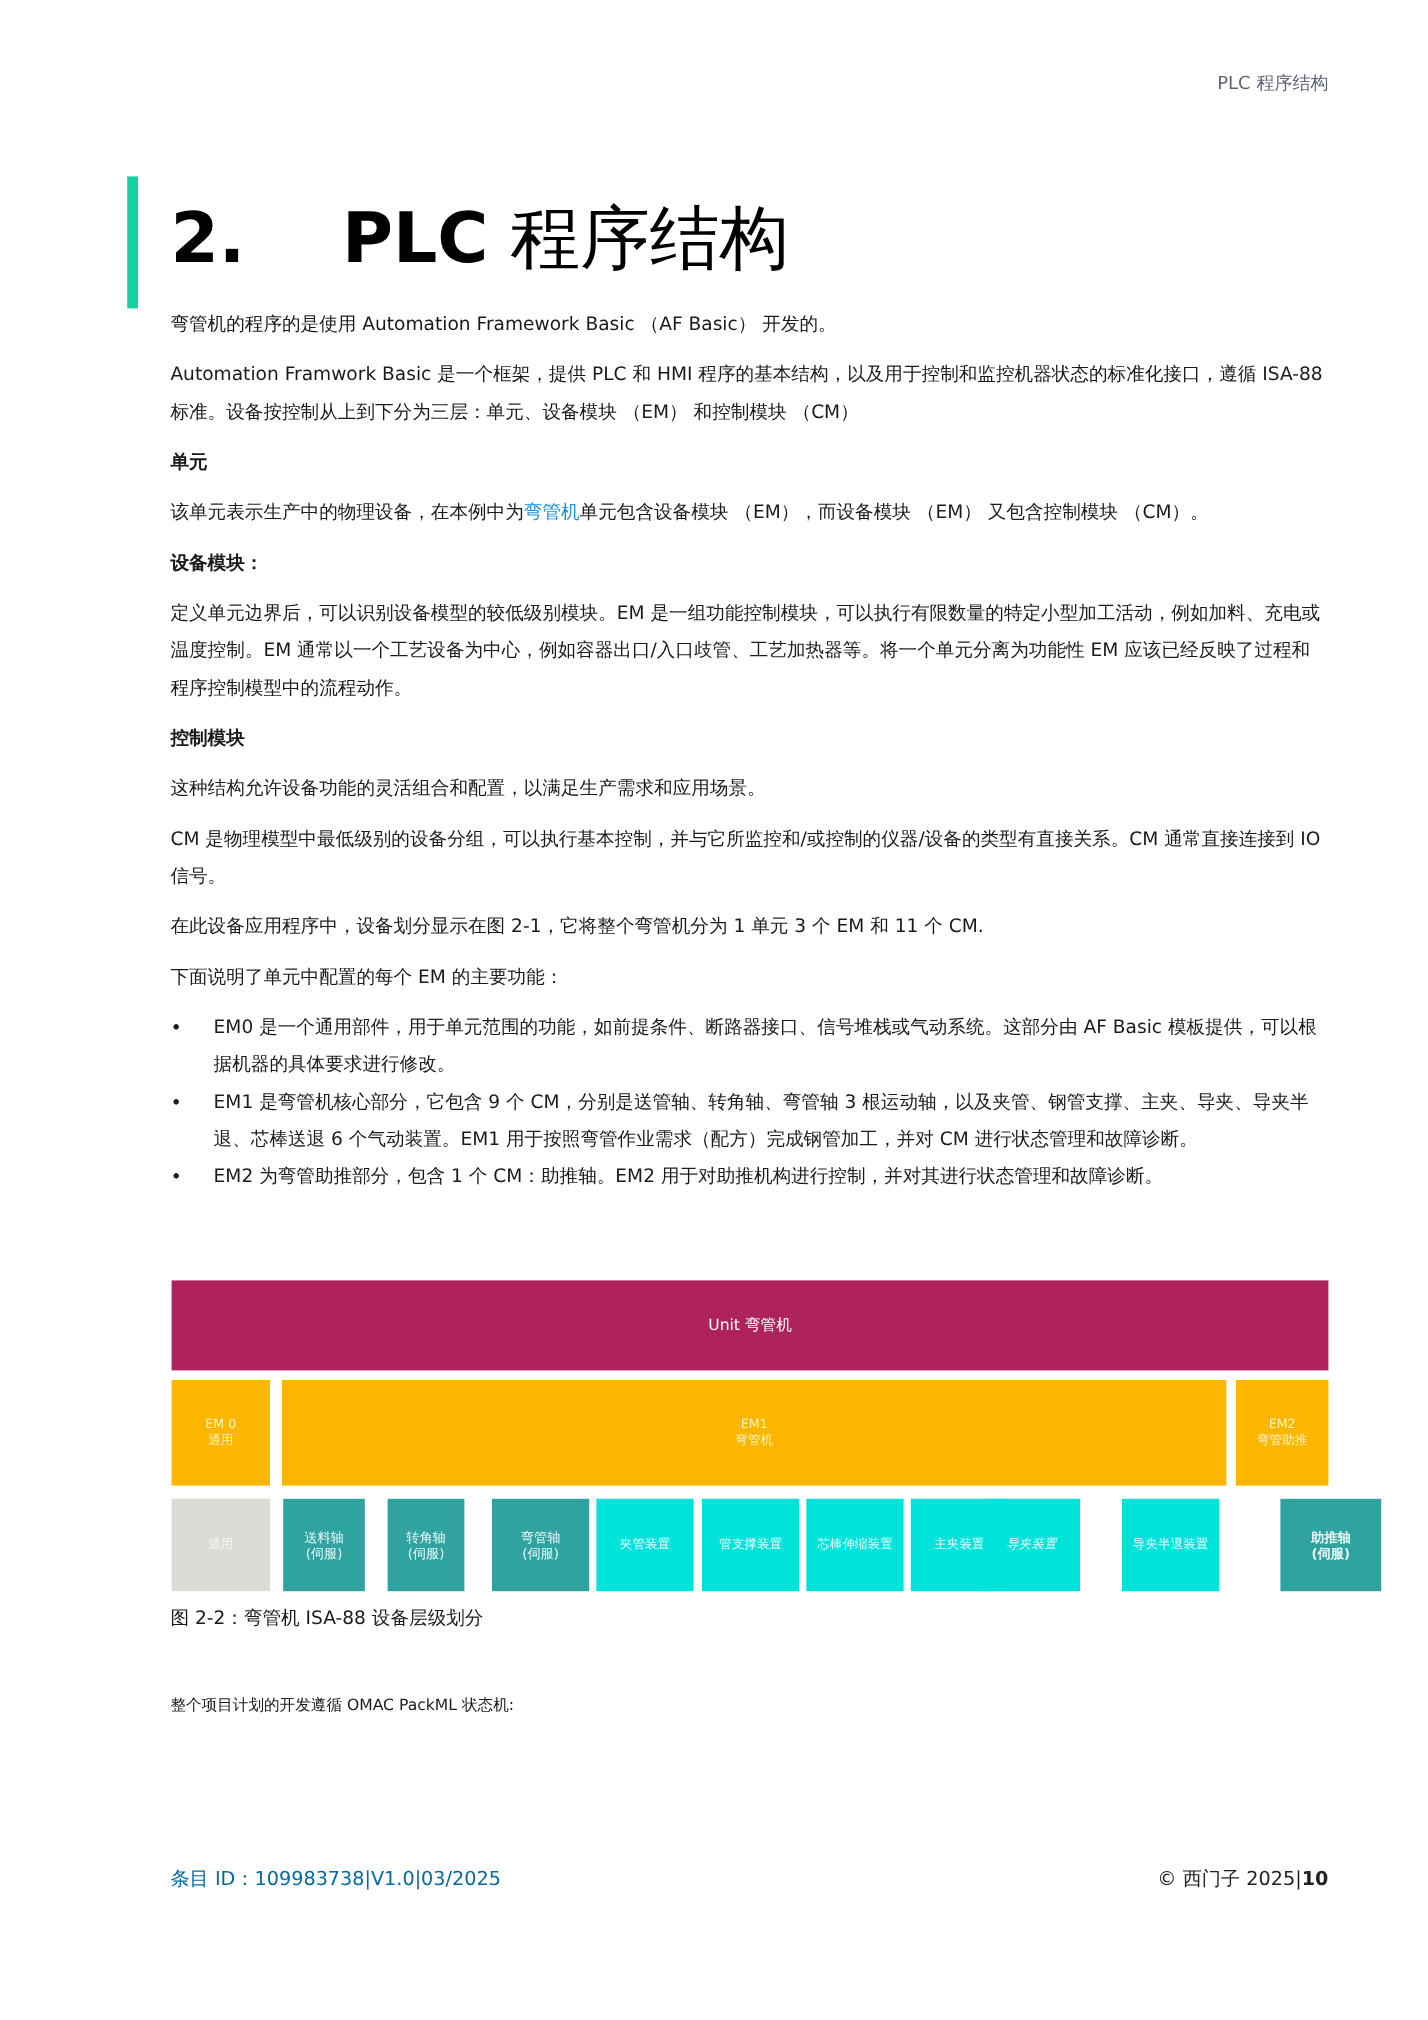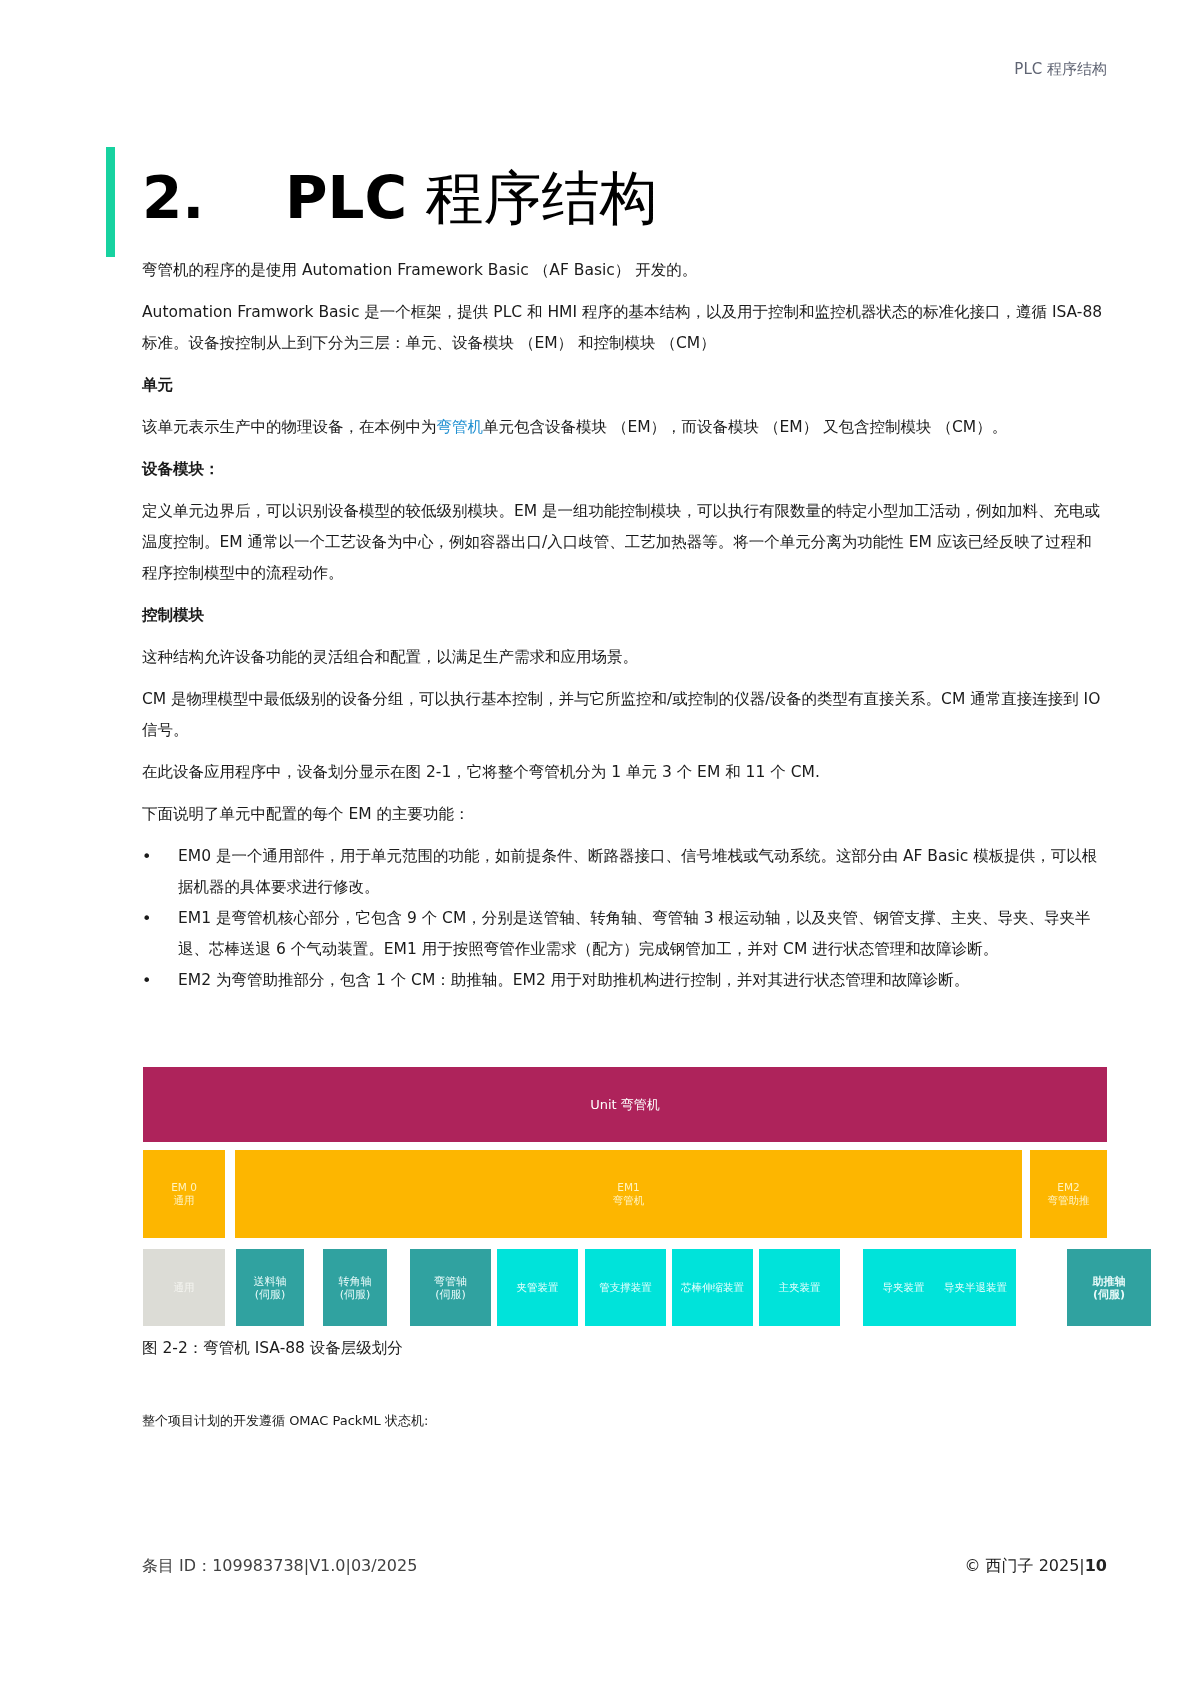--- a/index.html
+++ b/index.html
@@ -22,21 +22,21 @@
   .blk { position: absolute; display: flex; align-items: center; justify-content: center; flex-direction: column;
          color: #ffffff; text-align: center; font-size: 10.5px; line-height: 13px; }
   .unit { left: 0; top: 0; width: 964px; height: 75px; background: #ae235b; font-size: 13px; }
   .em { background: #fdb600; color: #fff3c0; top: 83px; height: 88px; }
   .cm { top: 182px; height: 77px; }
   .cm-gray { background: #dcdcd6; color: #f4f4f0; }
   .cm-teal { background: #30a2a0; color: #e9fbfa; font-size: 11px; }
   .cm-cyan { background: #00e3da; color: #e8fffe; }
   .caption { position: absolute; left: 142px; top: 1338px; font-size: 15.5px; }
   .omac { position: absolute; left: 142px; top: 1412px; font-size: 13px; }
-  .footer-left { position: absolute; left: 142px; top: 1556px; font-size: 16px; color: #404040; }
+  .footer-left { position: absolute; left: 142px; top: 1556px; font-size: 16px; color: #0369a1; }
   .footer-right { position: absolute; right: 83px; top: 1556px; font-size: 16px; color: #222; }
   .footer-right b { font-weight: bold; }
 </style>
 </head>
 <body>
 
 <div class="running-header">PLC 程序结构</div>
 
 <div class="accent-bar"></div>
 <div class="chapter-title">
@@ -100,21 +100,21 @@
     </div>
   <div class="blk cm cm-cyan" style="left:442px;width:81px;">
       <span>管支撑装置</span>
     </div>
   <div class="blk cm cm-cyan" style="left:529px;width:81px;">
       <span>芯棒伸缩装置</span>
     </div>
   <div class="blk cm cm-cyan" style="left:616px;width:81px;">
       <span>主夹装置</span>
     </div>
-  <div class="blk cm cm-cyan" style="left:720px;width:81px;">
+  <div class="blk cm cm-cyan" style="left:676px;width:81px;font-style:italic;">
       <span>导夹装置</span>
     </div>
   <div class="blk cm cm-cyan" style="left:792px;width:81px;">
       <span>导夹半退装置</span>
     </div>
   <div class="blk cm cm-teal" style="left:924px;width:84px;font-weight:bold;">
       <span>助推轴</span>
       <span>(伺服)</span>
     </div>
 </div>

